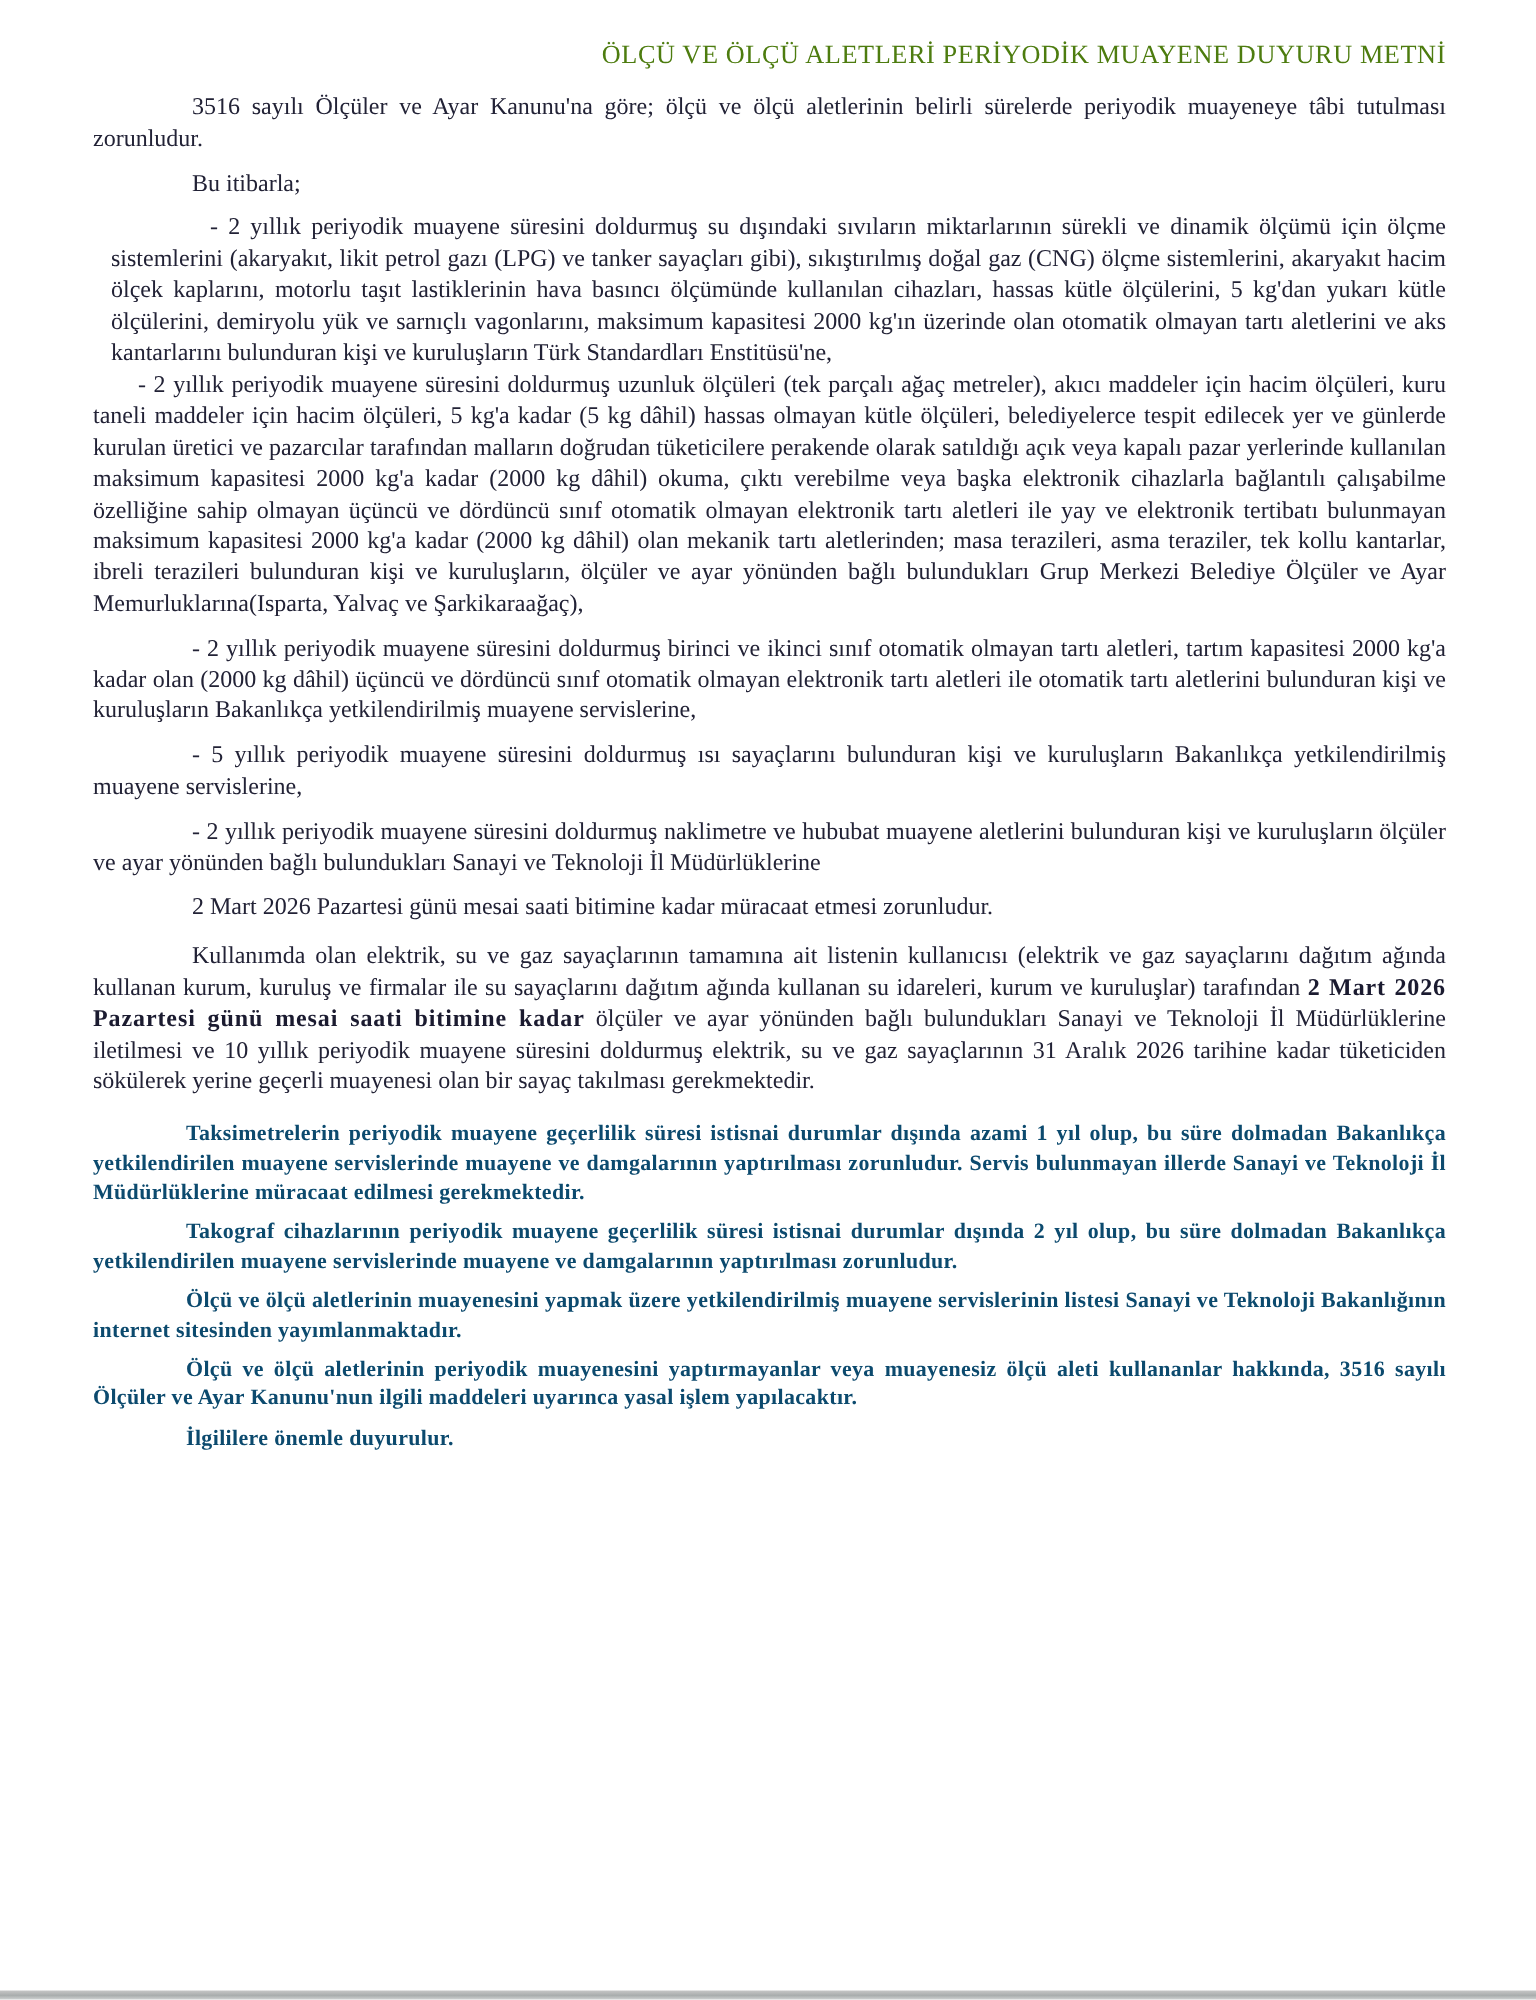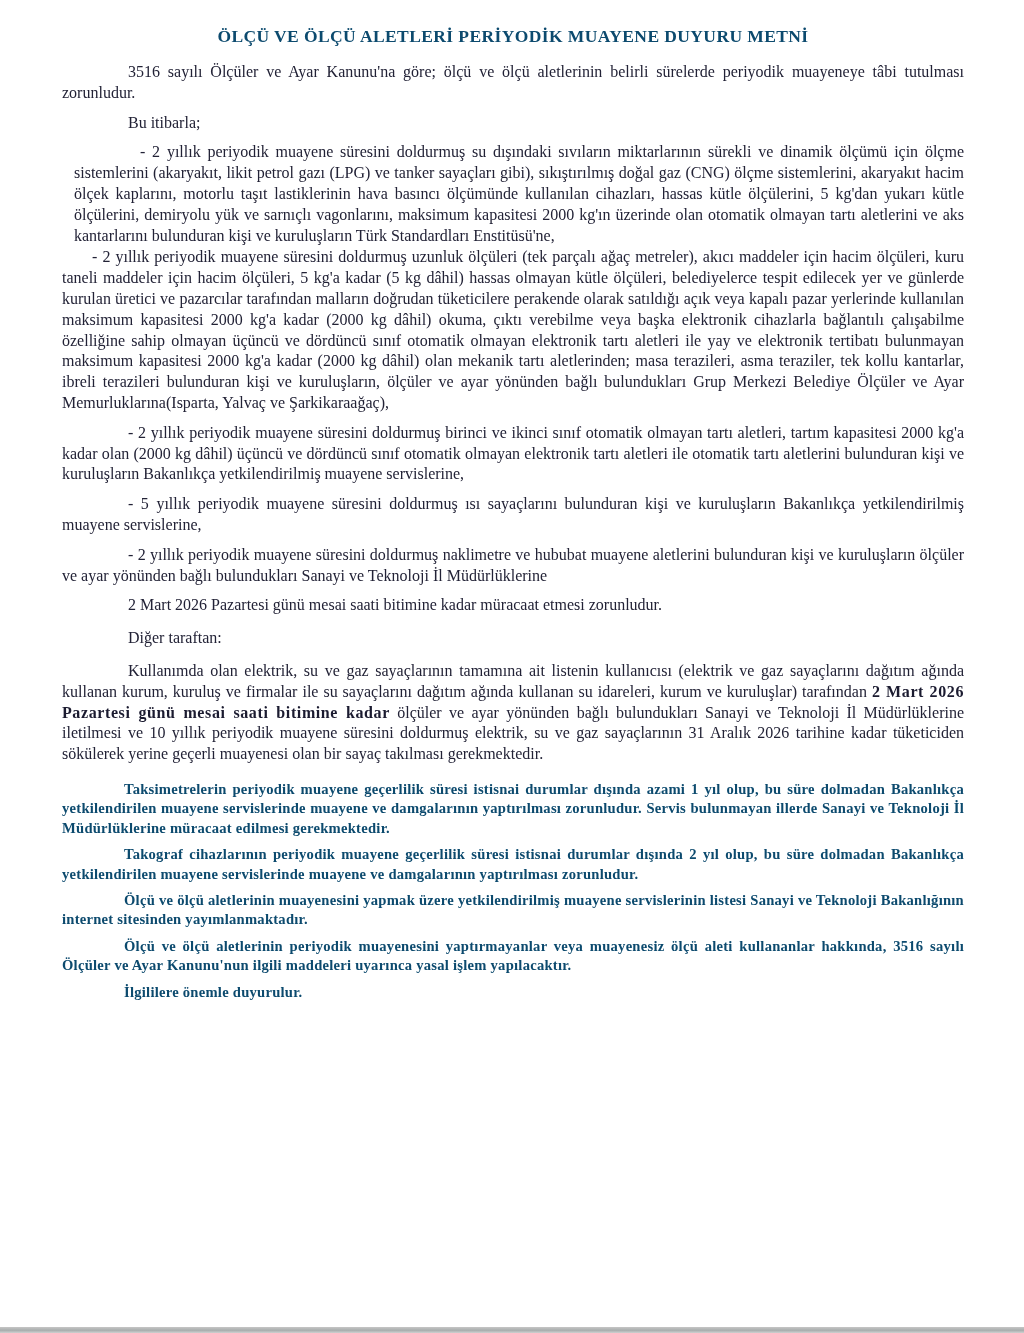--- a/index.html
+++ b/index.html
@@ -16,24 +16,24 @@
     color: #222236;
   }
   .doc {
     position: absolute;
     top: 26px;
     left: 62px;
     width: 902px;
   }
   .title {
     font-size: 17.5px;
-    font-weight: bold;
-    text-align: center;
+    font-weight: normal;
+    text-align: right;
     letter-spacing: 0.4px;
-    color: #0c4a6e;
+    color: #4d7c0f;
     margin: 0 0 15px 0;
   }
   p.body {
     font-size: 16px;
     line-height: 20.8px;
     text-align: justify;
     text-indent: 66px;
     margin: 0 0 9px 0;
   }
   p.body.tight { margin-bottom: 1px; margin-left: 12px; }
@@ -74,21 +74,20 @@
   <p class="body">Bu itibarla;</p>
 
   <p class="body tight">- 2 yıllık periyodik muayene süresini doldurmuş su dışındaki sıvıların miktarlarının sürekli ve dinamik ölçümü için ölçme sistemlerini (akaryakıt, likit petrol gazı (LPG) ve tanker sayaçları gibi), sıkıştırılmış doğal gaz (CNG) ölçme sistemlerini, akaryakıt hacim ölçek kaplarını, motorlu taşıt lastiklerinin hava basıncı ölçümünde kullanılan cihazları, hassas kütle ölçülerini, 5 kg'dan yukarı kütle ölçülerini, demiryolu yük ve sarnıçlı vagonlarını, maksimum kapasitesi 2000 kg'ın üzerinde olan otomatik olmayan tartı aletlerini ve aks kantarlarını bulunduran kişi ve kuruluşların Türk Standardları Enstitüsü'ne,</p>
   <p class="body small-indent">- 2 yıllık periyodik muayene süresini doldurmuş uzunluk ölçüleri (tek parçalı ağaç metreler), akıcı maddeler için hacim ölçüleri, kuru taneli maddeler için hacim ölçüleri, 5 kg'a kadar (5 kg dâhil) hassas olmayan kütle ölçüleri, belediyelerce tespit edilecek yer ve günlerde kurulan üretici ve pazarcılar tarafından malların doğrudan tüketicilere perakende olarak satıldığı açık veya kapalı pazar yerlerinde kullanılan maksimum kapasitesi 2000 kg'a kadar (2000 kg dâhil) okuma, çıktı verebilme veya başka elektronik cihazlarla bağlantılı çalışabilme özelliğine sahip olmayan üçüncü ve dördüncü sınıf otomatik olmayan elektronik tartı aletleri ile yay ve elektronik tertibatı bulunmayan maksimum kapasitesi 2000 kg'a kadar (2000 kg dâhil) olan mekanik tartı aletlerinden; masa terazileri, asma teraziler, tek kollu kantarlar, ibreli terazileri bulunduran kişi ve kuruluşların, ölçüler ve ayar yönünden bağlı bulundukları Grup Merkezi Belediye Ölçüler ve Ayar Memurluklarına(Isparta, Yalvaç ve Şarkikaraağaç),</p>
   <p class="body">- 2 yıllık periyodik muayene süresini doldurmuş birinci ve ikinci sınıf otomatik olmayan tartı aletleri, tartım kapasitesi 2000 kg'a kadar olan (2000 kg dâhil) üçüncü ve dördüncü sınıf otomatik olmayan elektronik tartı aletleri ile otomatik tartı aletlerini bulunduran kişi ve kuruluşların Bakanlıkça yetkilendirilmiş muayene servislerine,</p>
   <p class="body">- 5 yıllık periyodik muayene süresini doldurmuş ısı sayaçlarını bulunduran kişi ve kuruluşların Bakanlıkça yetkilendirilmiş muayene servislerine,</p>
   <p class="body">- 2 yıllık periyodik muayene süresini doldurmuş naklimetre ve hububat muayene aletlerini bulunduran kişi ve kuruluşların ölçüler ve ayar yönünden bağlı bulundukları Sanayi ve Teknoloji İl Müdürlüklerine</p>
 
   <p class="body deadline">2 Mart 2026 Pazartesi günü mesai saati bitimine kadar müracaat etmesi zorunludur.</p>
 
-  <p class="body heading">Diğer taraftan:</p>
 
   <p class="body"><span>Kullanımda olan elektrik, su ve gaz sayaçlarının tamamına ait listenin kullanıcısı (elektrik ve gaz sayaçlarını dağıtım ağında kullanan kurum, kuruluş ve firmalar ile su sayaçlarını dağıtım ağında kullanan su idareleri,  kurum ve kuruluşlar) tarafından </span><span class="bold-inline">2 Mart 2026 Pazartesi günü mesai saati bitimine kadar</span><span> ölçüler ve ayar yönünden bağlı bulundukları Sanayi ve Teknoloji İl Müdürlüklerine iletilmesi ve 10 yıllık periyodik muayene süresini doldurmuş elektrik, su ve gaz sayaçlarının 31 Aralık 2026 tarihine kadar tüketiciden sökülerek yerine geçerli muayenesi olan bir sayaç takılması gerekmektedir.</span></p>
 
   <div class="notes">
     <p class="note">Taksimetrelerin periyodik muayene geçerlilik süresi istisnai durumlar dışında azami 1 yıl olup, bu süre dolmadan Bakanlıkça yetkilendirilen muayene servislerinde muayene ve damgalarının yaptırılması zorunludur. Servis bulunmayan illerde Sanayi ve Teknoloji İl Müdürlüklerine müracaat edilmesi gerekmektedir.</p>
     <p class="note">Takograf cihazlarının periyodik muayene geçerlilik süresi istisnai durumlar dışında 2 yıl olup, bu süre dolmadan Bakanlıkça yetkilendirilen muayene servislerinde muayene ve damgalarının yaptırılması zorunludur.</p>
     <p class="note">Ölçü ve ölçü aletlerinin muayenesini yapmak üzere yetkilendirilmiş muayene servislerinin listesi Sanayi ve Teknoloji Bakanlığının internet sitesinden yayımlanmaktadır.</p>
     <p class="note">Ölçü ve ölçü aletlerinin periyodik muayenesini yaptırmayanlar veya muayenesiz ölçü aleti kullananlar hakkında, 3516 sayılı Ölçüler ve Ayar Kanunu'nun ilgili maddeleri uyarınca yasal işlem yapılacaktır.</p>
     <p class="note closing">İlgililere önemle duyurulur.</p>
   </div>

